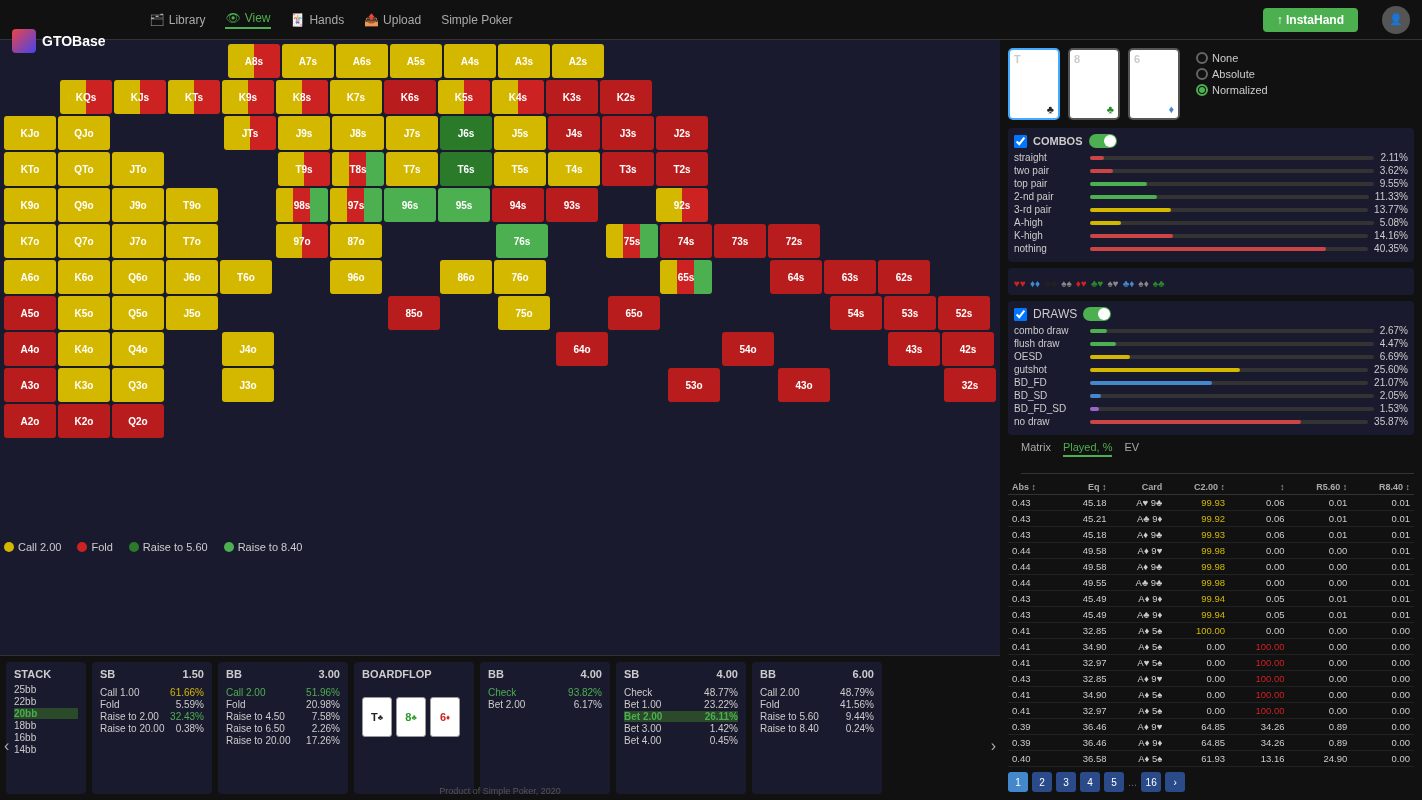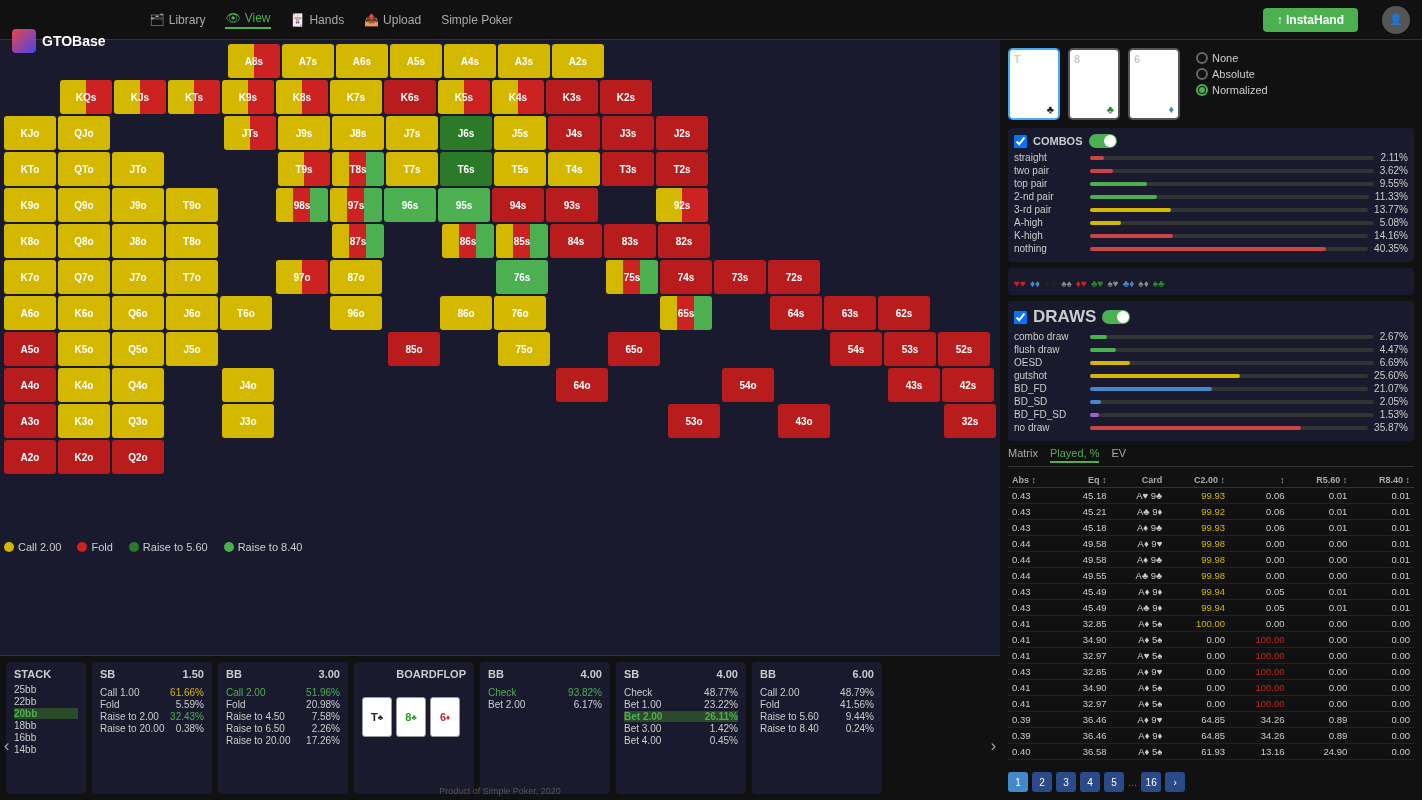--- a/index.html
+++ b/index.html
@@ -278,21 +278,22 @@
       padding: 6px;
       margin-bottom: 6px;
     }
 
     
     .nav-tabs {
       display: flex;
       gap: 12px;
       border-bottom: 1px solid #333;
       margin-bottom: 6px;
-      padding-bottom: 3px;
+      padding-bottom: 16px;
+      margin-left: 13px;
     }
     .nav-tab {
       font-size: 11px;
       cursor: pointer;
       color: #aaa;
       padding-bottom: 2px;
     }
     .nav-tab.active {
       color: #4caf50;
       border-bottom: 2px solid #4caf50;
@@ -496,35 +497,20 @@
           <div class="hand-cell c-split-ryg">98s</div>
           <div class="hand-cell c-split-ryg">97s</div>
           <div class="hand-cell c-green-light">96s</div>
           <div class="hand-cell c-green-light">95s</div>
           <div class="hand-cell c-red">94s</div>
           <div class="hand-cell c-red">93s</div>
           <div style="width:54px"></div>
           <div class="hand-cell c-split-yr">92s</div>
         </div>
 
-        <div class="matrix-row">
-          <div class="hand-cell c-yellow">K8o</div>
-          <div class="hand-cell c-yellow">Q8o</div>
-          <div class="hand-cell c-yellow">J8o</div>
-          <div class="hand-cell c-yellow">T8o</div>
-          <div style="width:54px"></div>
-          <div style="width:54px"></div>
-          <div class="hand-cell c-split-ryg">87s</div>
-          <div style="width:54px"></div>
-          <div class="hand-cell c-split-ryg">86s</div>
-          <div class="hand-cell c-split-ryg">85s</div>
-          <div class="hand-cell c-red">84s</div>
-          <div class="hand-cell c-red">83s</div>
-          <div class="hand-cell c-red">82s</div>
-        </div>
 
         <div class="matrix-row">
           <div class="hand-cell c-yellow">K7o</div>
           <div class="hand-cell c-yellow">Q7o</div>
           <div class="hand-cell c-yellow">J7o</div>
           <div class="hand-cell c-yellow">T7o</div>
           <div style="width:54px"></div>
           <div class="hand-cell c-split-yr">97o</div>
           <div class="hand-cell c-yellow">87o</div>
           <div style="width:54px"></div>
@@ -715,21 +701,21 @@
             <span>Raise to 6.50</span>
             <span>2.26%</span>
           </div>
         <div class="bs-row">
             <span>Raise to 20.00</span>
             <span>17.26%</span>
           </div>
       </div>
 
       <div class="bottom-section" style="min-width:120px">
-        <div style="display:flex;justify-content:flex-end;margin-bottom:13px">
+        <div style="display:flex;justify-content:flex-start;margin-bottom:13px">
           <span class="bs-title">BOARD</span>
           <span class="bs-title">FLOP</span>
         </div>
         <div class="board-cards">
           <div class="card-mini">T<span style="font-size:8px">♣</span></div>
           <div class="card-mini green-suit">8<span style="font-size:8px">♣</span></div>
           <div class="card-mini red-suit">6<span style="font-size:8px">♦</span></div>
         </div>
       </div>
 
@@ -916,21 +902,21 @@
         <span style="font-size:10px;color:#888">♠♥</span>
         <span style="font-size:10px;color:#4488cc">♣♦</span>
         <span style="font-size:10px;color:#888">♠♦</span>
         <span style="font-size:10px;color:#2a8a2a">♠♣</span>
       </div>
     </div>
 
     <div class="combos-section">
       <div class="combos-header">
         <input type="checkbox" checked="" style="">
-        <span style="font-weight:bold;font-size:17px;color:#ccc">DRAWS</span>
+        <span style="font-weight:normal;font-size:12px;color:#ccc">DRAWS</span>
         <div class="toggle-btn">
             <div class="toggle-dot"></div>
           </div>
       </div>
       <div class="combo-row">
         <span style="min-width:70px">combo draw</span>
         <div class="combo-bar-bg">
             <div class="combo-bar bar-green" style="width:6%"></div>
           </div>
         <span>2.67%</span>

